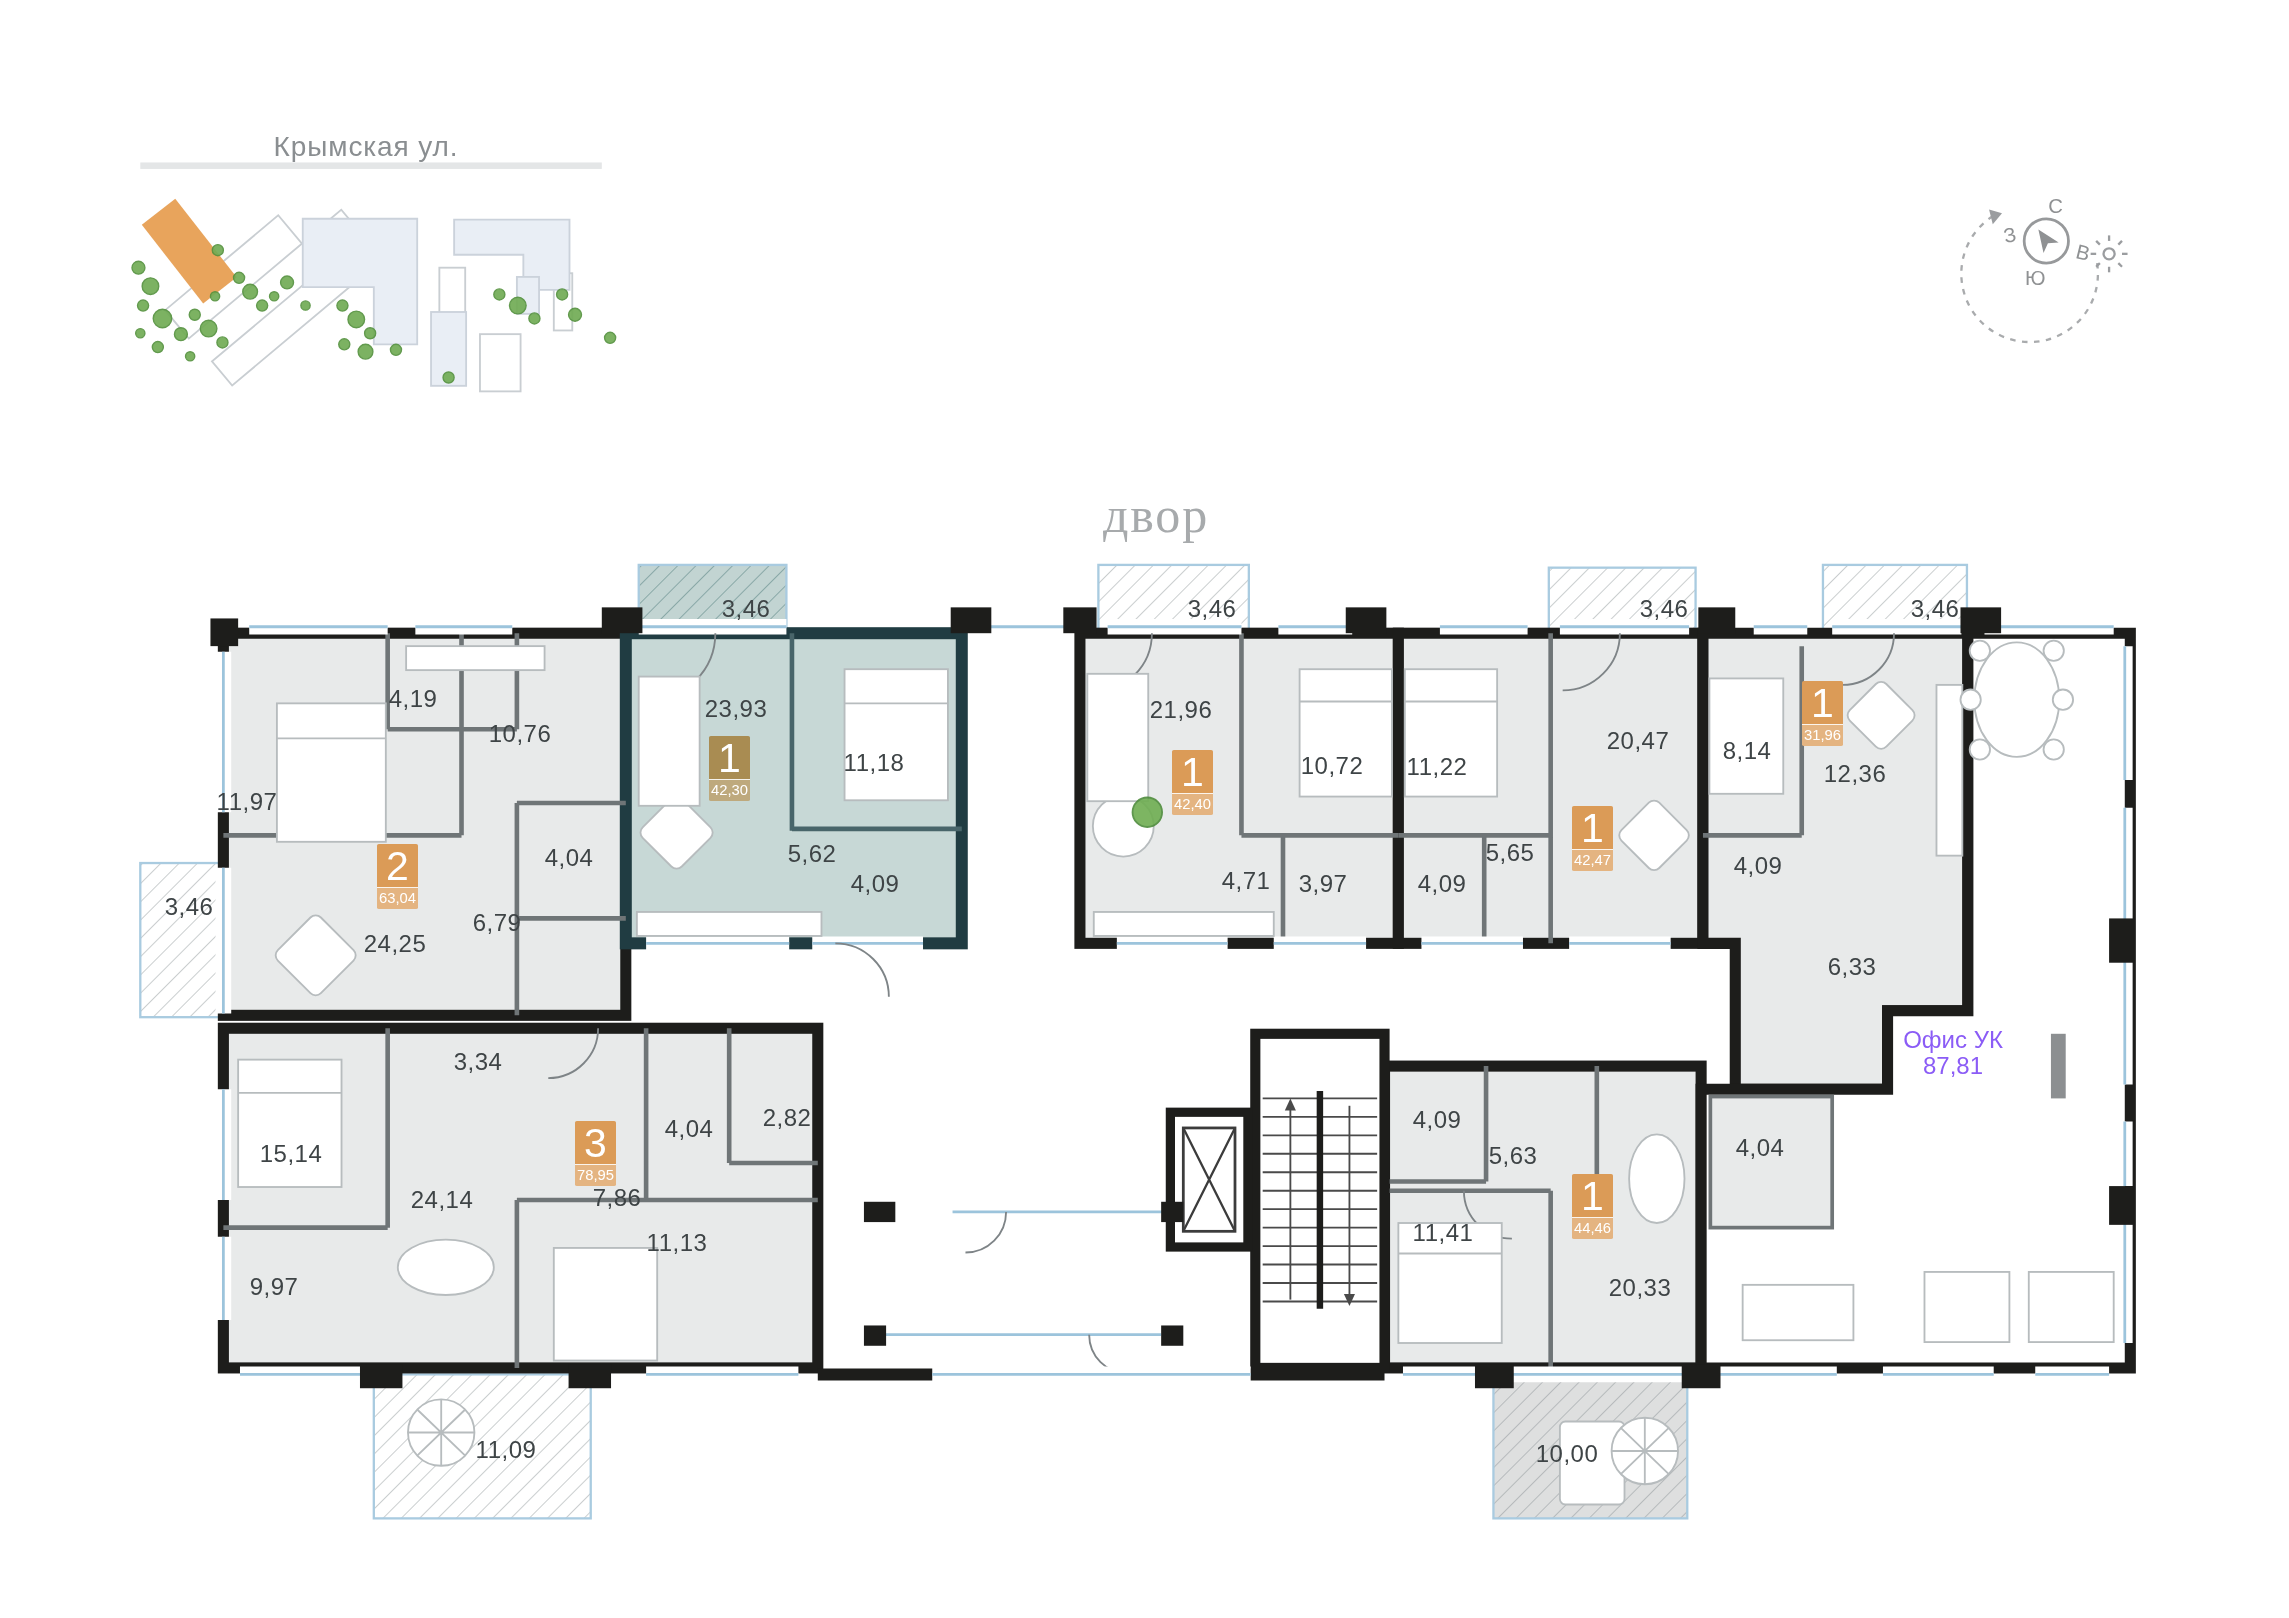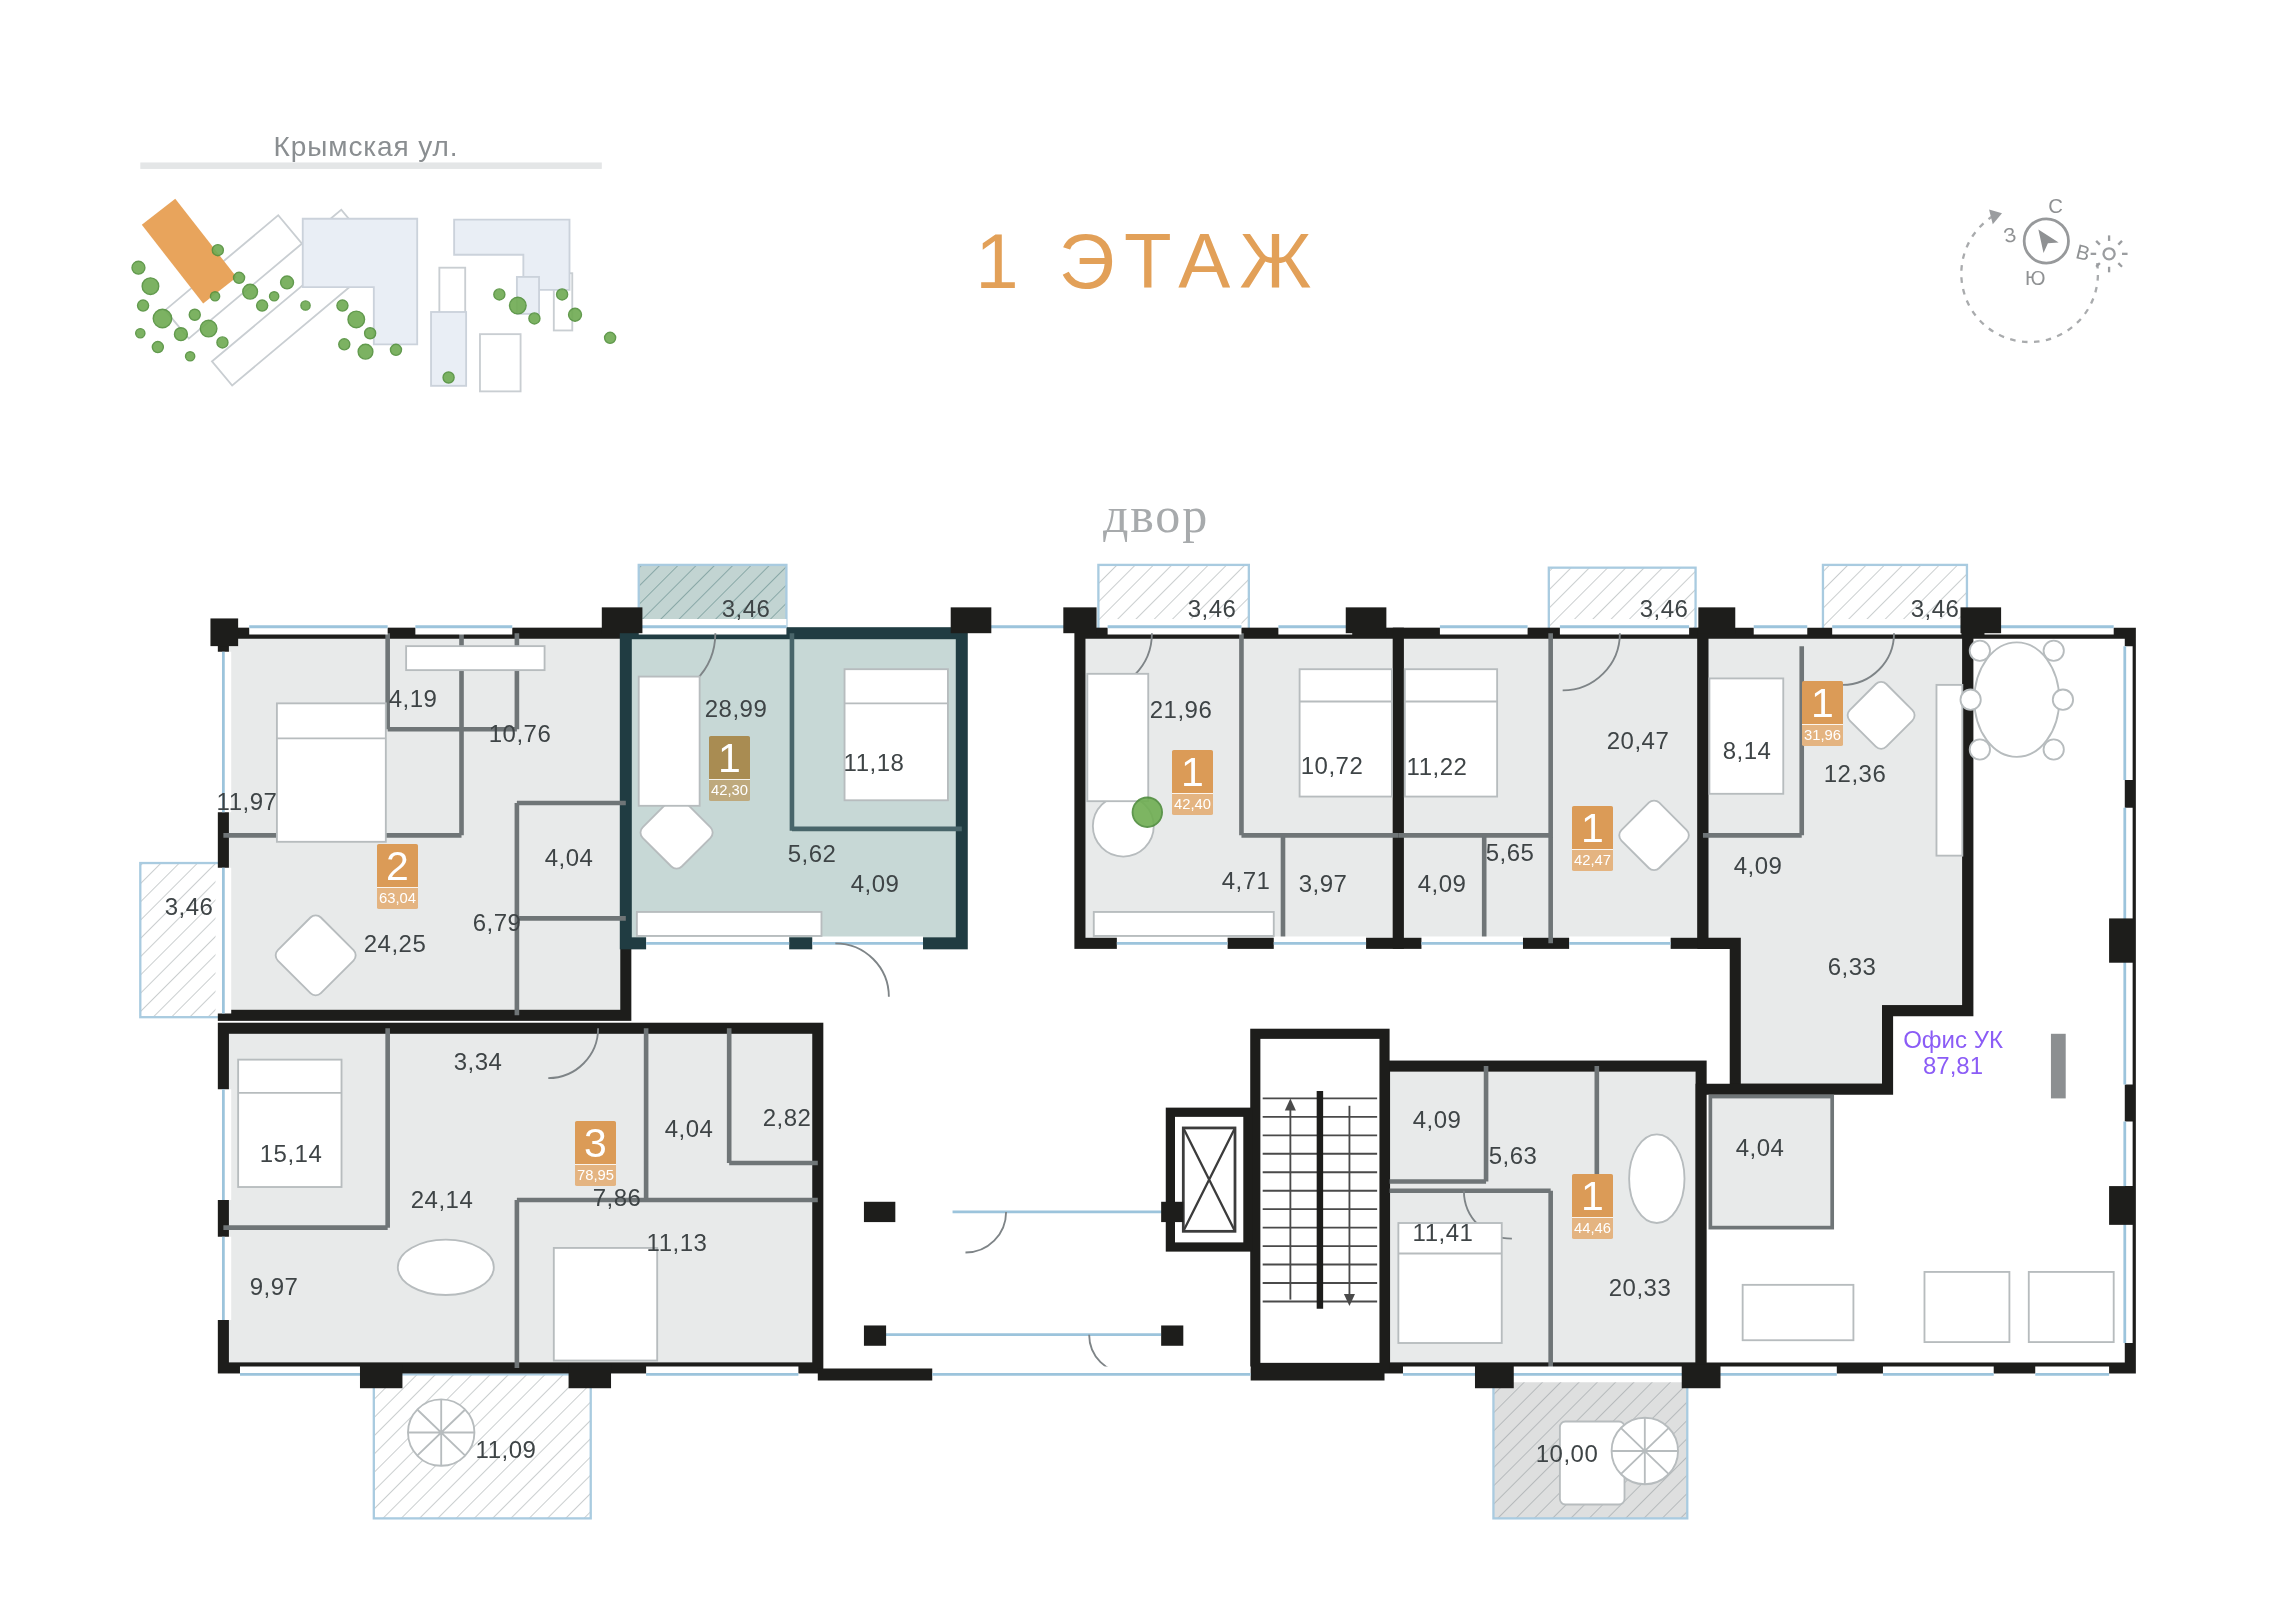--- a/index.html
+++ b/index.html
@@ -270,35 +270,34 @@
         <circle cx="1782" cy="1572" r="36"></circle>
         <path d="M1782,1536 V1608 M1746,1572 H1818 M1756,1547 L1808,1597 M1756,1597 L1808,1547"></path>
       </g>
       <rect x="2222" y="1120" width="16" height="70" fill="#8C8F91" stroke="none"></rect>
     </g>
     <circle cx="1243" cy="880" r="16" fill="#6FAE52" stroke="#4E8C3C" stroke-width="2" opacity=".9"></circle>
   </g>
 </svg>
 
 <div class="txt" id="street-label" style="left:366px;top:121px;margin-top:26px;">Крымская ул.</div>
-<div class="txt" id="floor-title" style="left:1148px;top:261px;">1 ЭТАЖ</div>
 <div class="txt" id="courtyard-label" style="left:1156px;top:491px;">двор</div>
 <div class="txt" id="office-name" style="left:1953px;top:1040px;">Офис УК</div>
 <div class="txt" id="office-area" style="left:1953px;top:1066px;">87,81</div>
 
 <div id="labels-layer">
       <div class="room-label" style="left: 413px; top: 699px;">4,19</div>
       <div class="room-label" style="left: 520px; top: 734px;">10,76</div>
       <div class="room-label" style="left: 247px; top: 802px;">11,97</div>
       <div class="room-label" style="left: 569px; top: 858px;">4,04</div>
       <div class="room-label" style="left: 497px; top: 923px;">6,79</div>
       <div class="room-label" style="left: 386px; top: 944px; margin-left: 9px;">24,25</div>
       <div class="room-label" style="left: 189px; top: 907px;">3,46</div>
       <div class="room-label" style="left: 746px; top: 609px;">3,46</div>
-      <div class="room-label" style="left: 736px; top: 709px;">28,99</div>
+      <div class="room-label" style="left: 736px; top: 709px;">23,93</div>
       <div class="room-label" style="left: 874px; top: 763px;">11,18</div>
       <div class="room-label" style="left: 812px; top: 854px;">5,62</div>
       <div class="room-label" style="left: 875px; top: 884px;">4,09</div>
       <div class="room-label" style="left: 1212px; top: 609px;">3,46</div>
       <div class="room-label" style="left: 1181px; top: 710px;">21,96</div>
       <div class="room-label" style="left: 1332px; top: 766px;">10,72</div>
       <div class="room-label" style="left: 1246px; top: 881px;">4,71</div>
       <div class="room-label" style="left: 1323px; top: 884px;">3,97</div>
       <div class="room-label" style="left: 1437px; top: 767px;">11,22</div>
       <div class="room-label" style="left: 1638px; top: 741px;">20,47</div>

